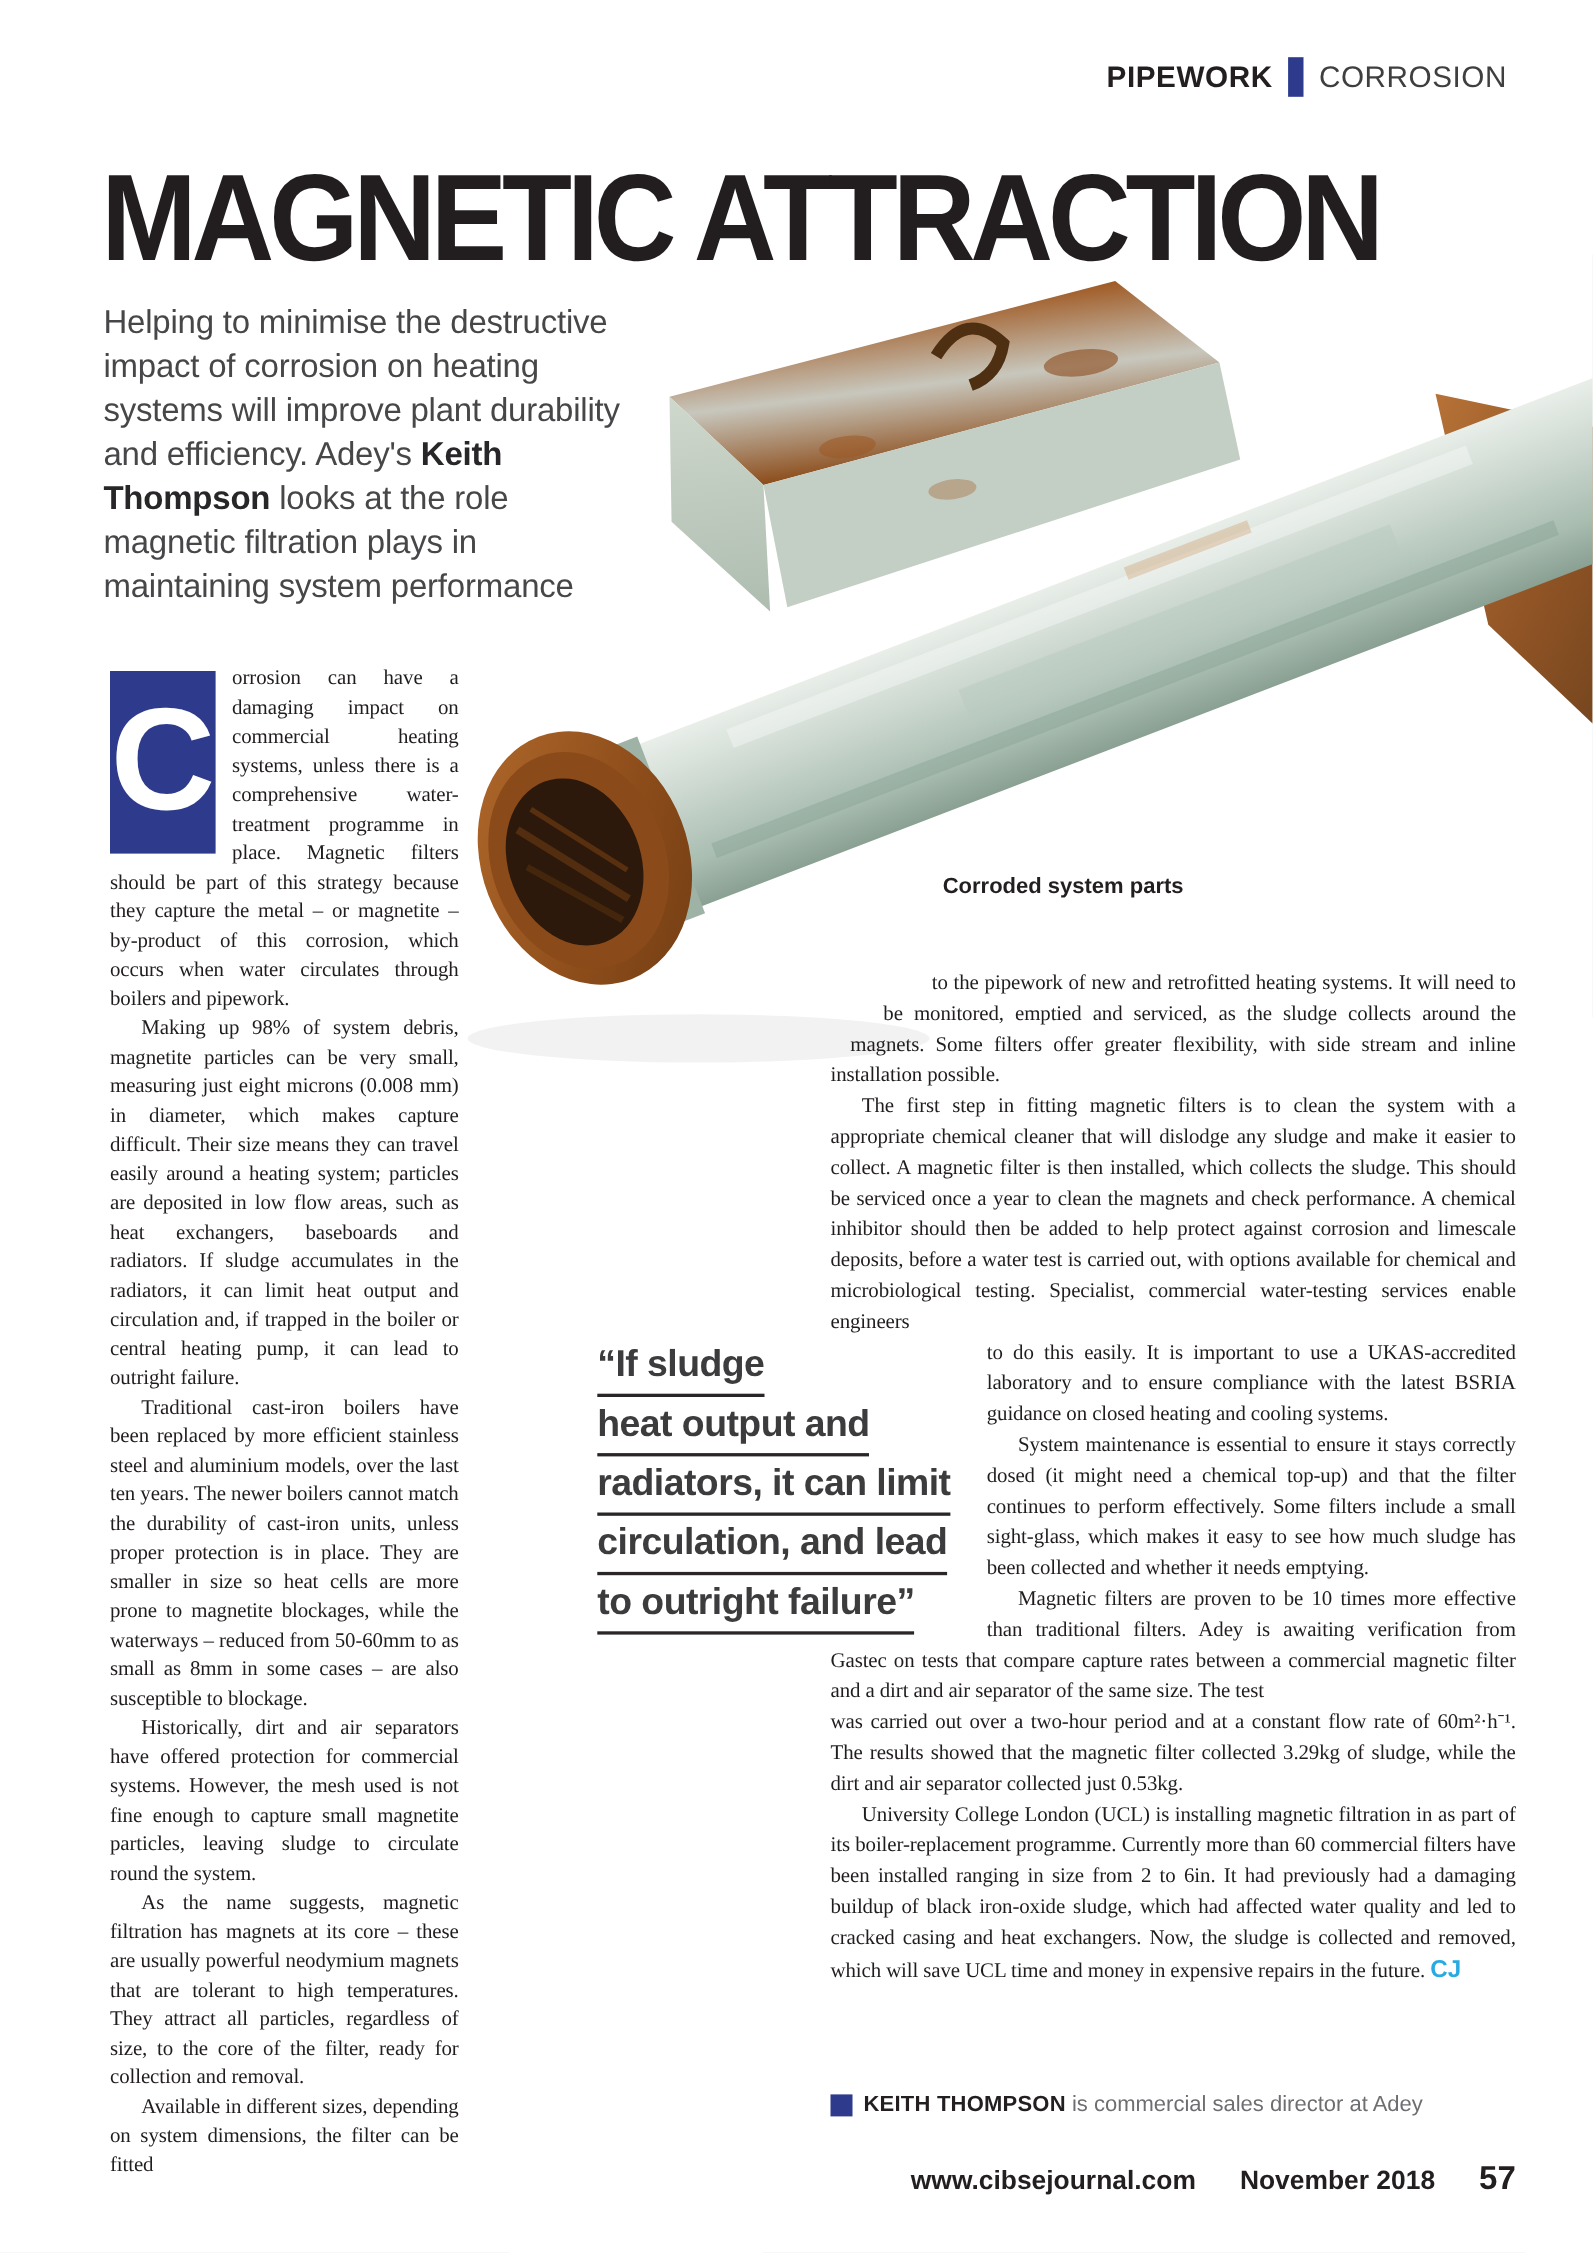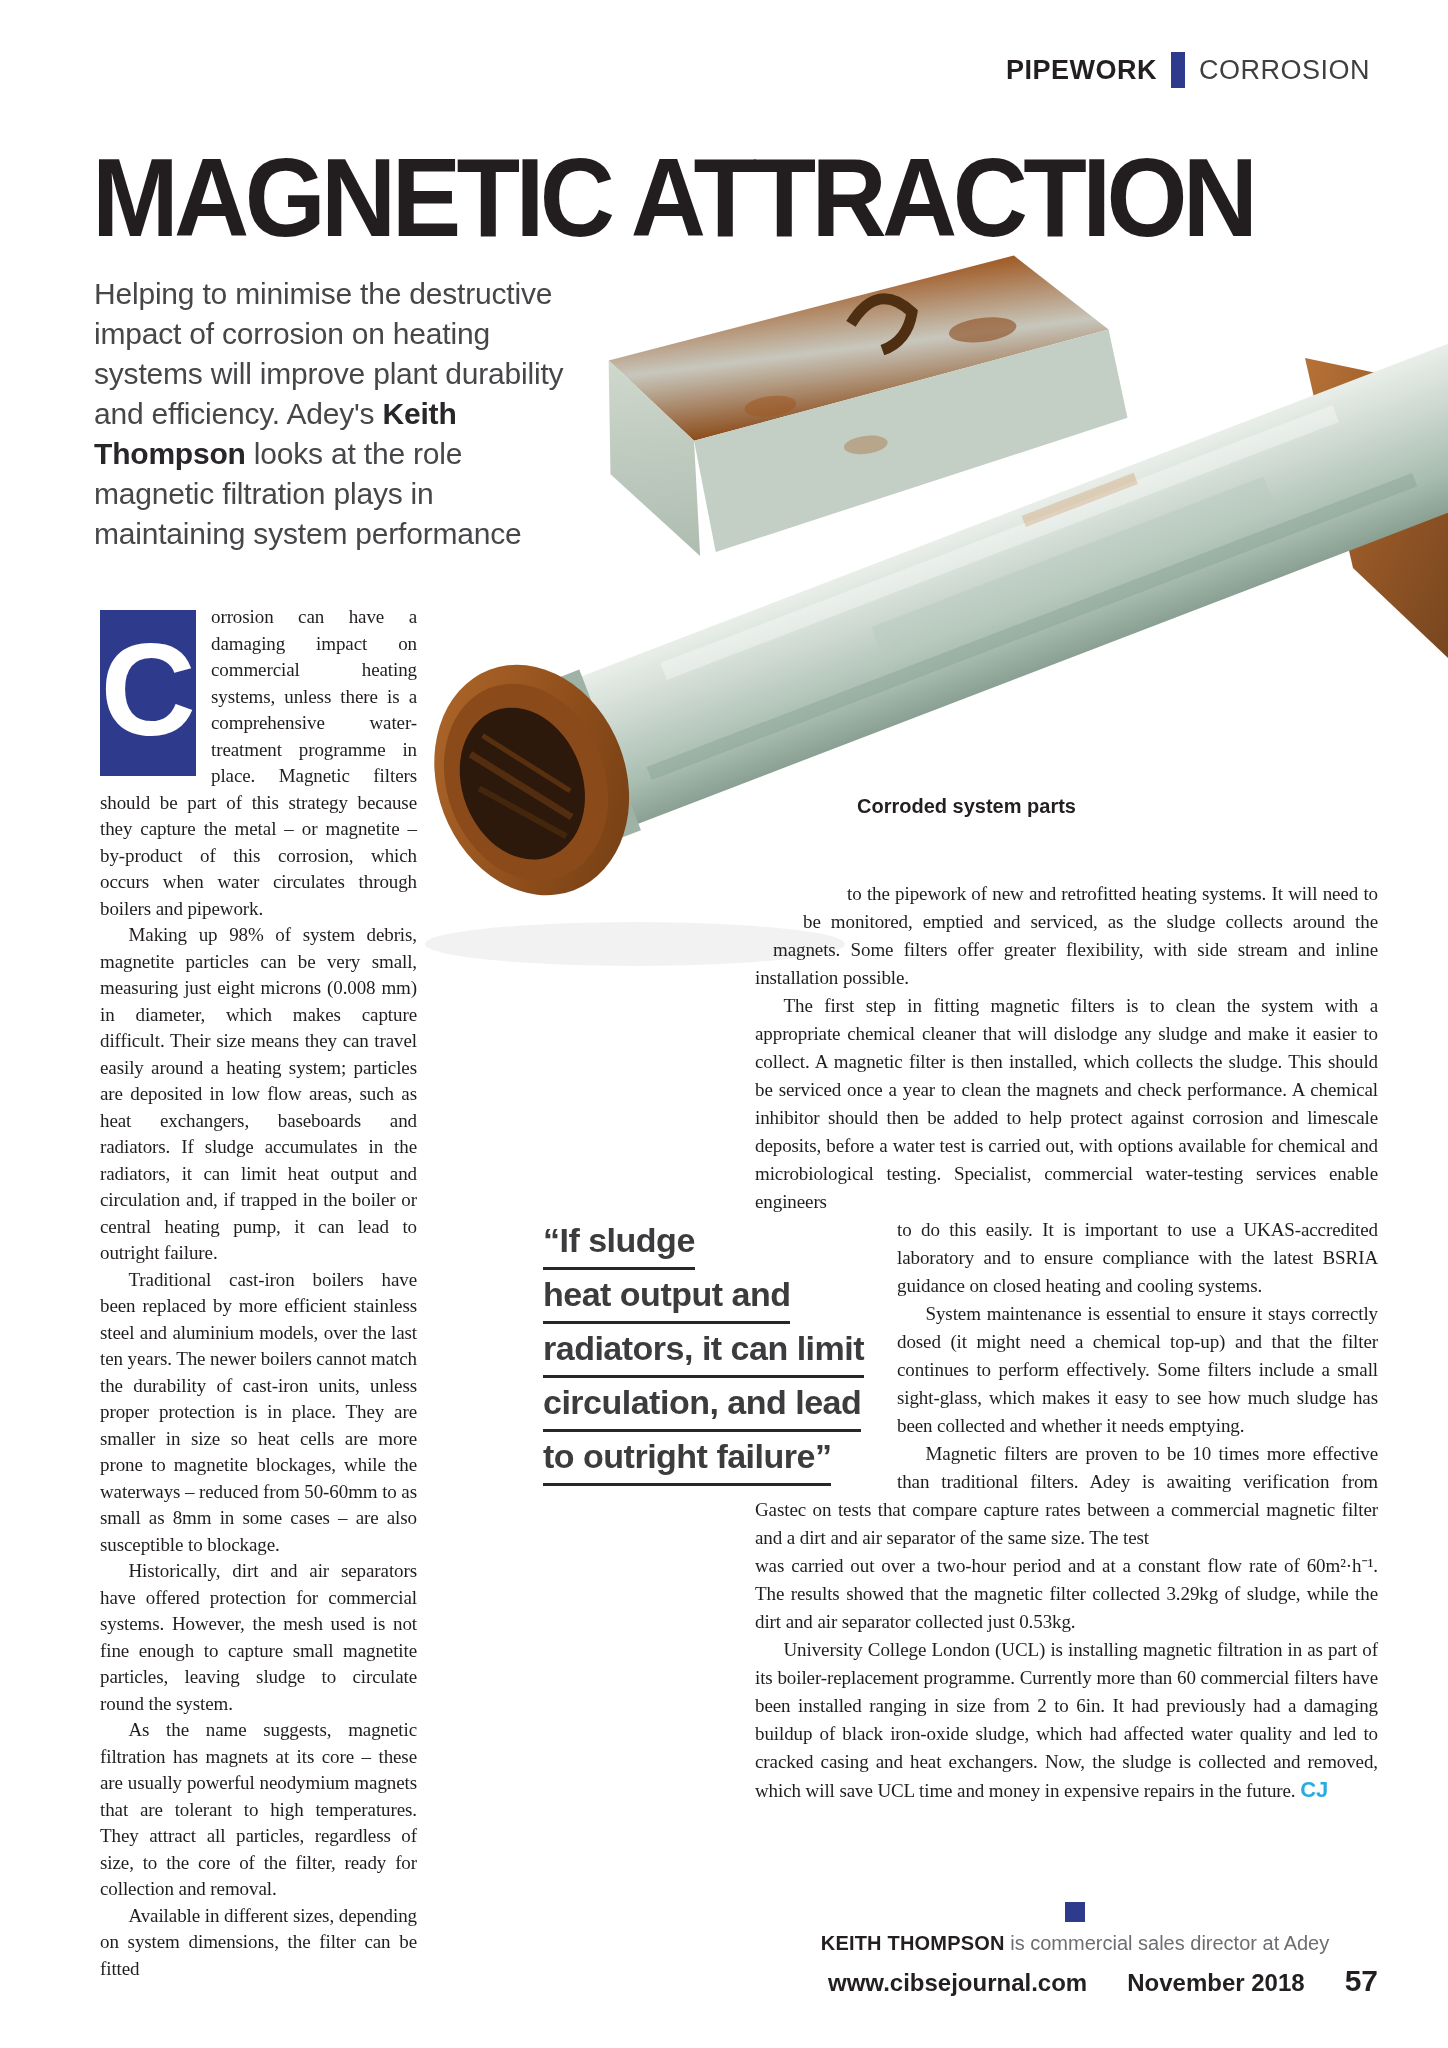--- a/index.html
+++ b/index.html
@@ -73,21 +73,21 @@
     border-bottom:3px solid #2a2628; line-height:37px; white-space:nowrap;
   }
   .cj{
     font-family:"Liberation Sans", sans-serif; font-weight:700;
     font-size:22px; color:#29abe2; letter-spacing:0;
   }
   
   .byline{
     position:absolute; left:755px; top:1902px; width:640px;
     font-family:"Liberation Sans", sans-serif; font-size:20px; color:#6d6e71;
-    display:flex; align-items:center; gap:10px;flex-direction:column;
+    display:flex; align-items:center; gap:10px;
   }
   .byline .sq{width:20px; height:20px; background:#2e3a8c; flex:0 0 auto;}
   .byline b{color:#231f20; font-weight:700; letter-spacing:.2px;}
   
   .footer{
     position:absolute; right:70px; top:1964px;
     display:flex; align-items:baseline; gap:40px;
     font-family:"Liberation Sans", sans-serif; color:#231f20;
   }
   .footer .site,.footer .date{font-weight:700; font-size:24px;}

